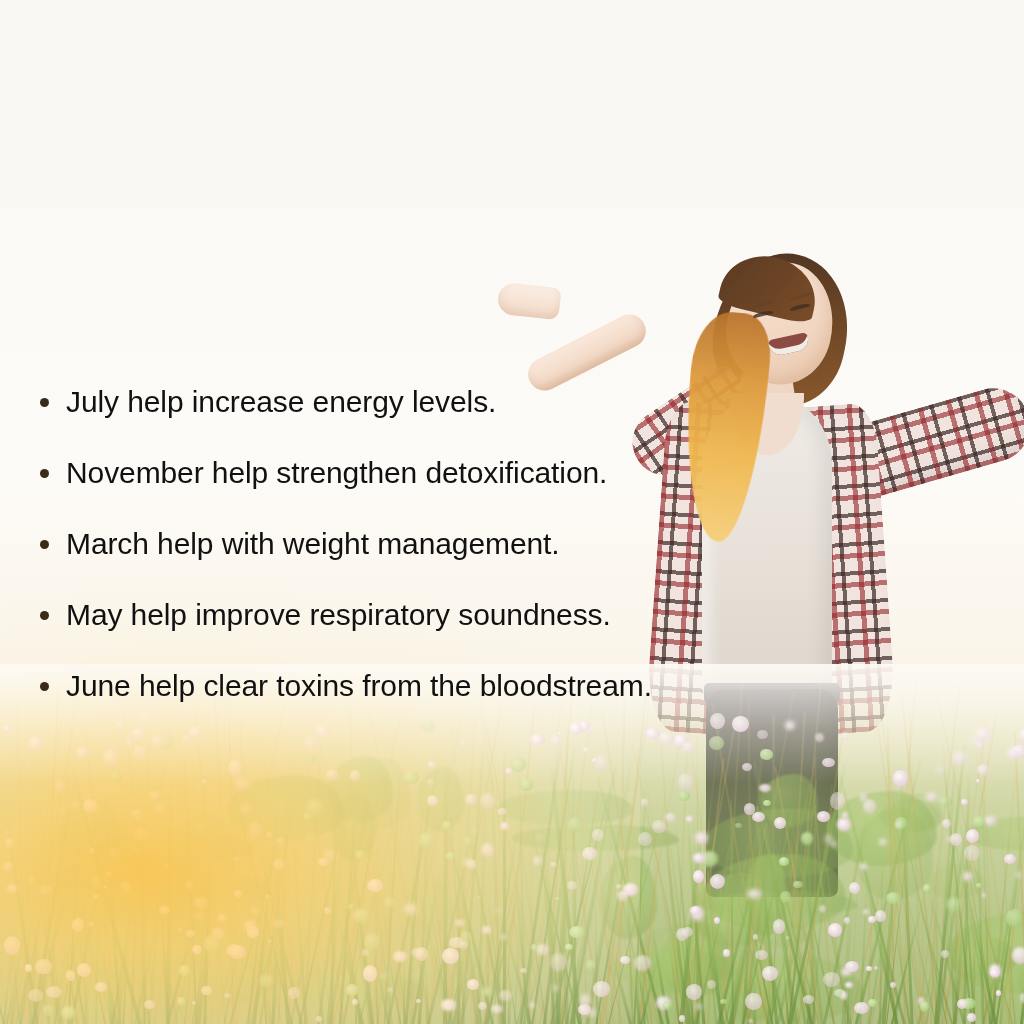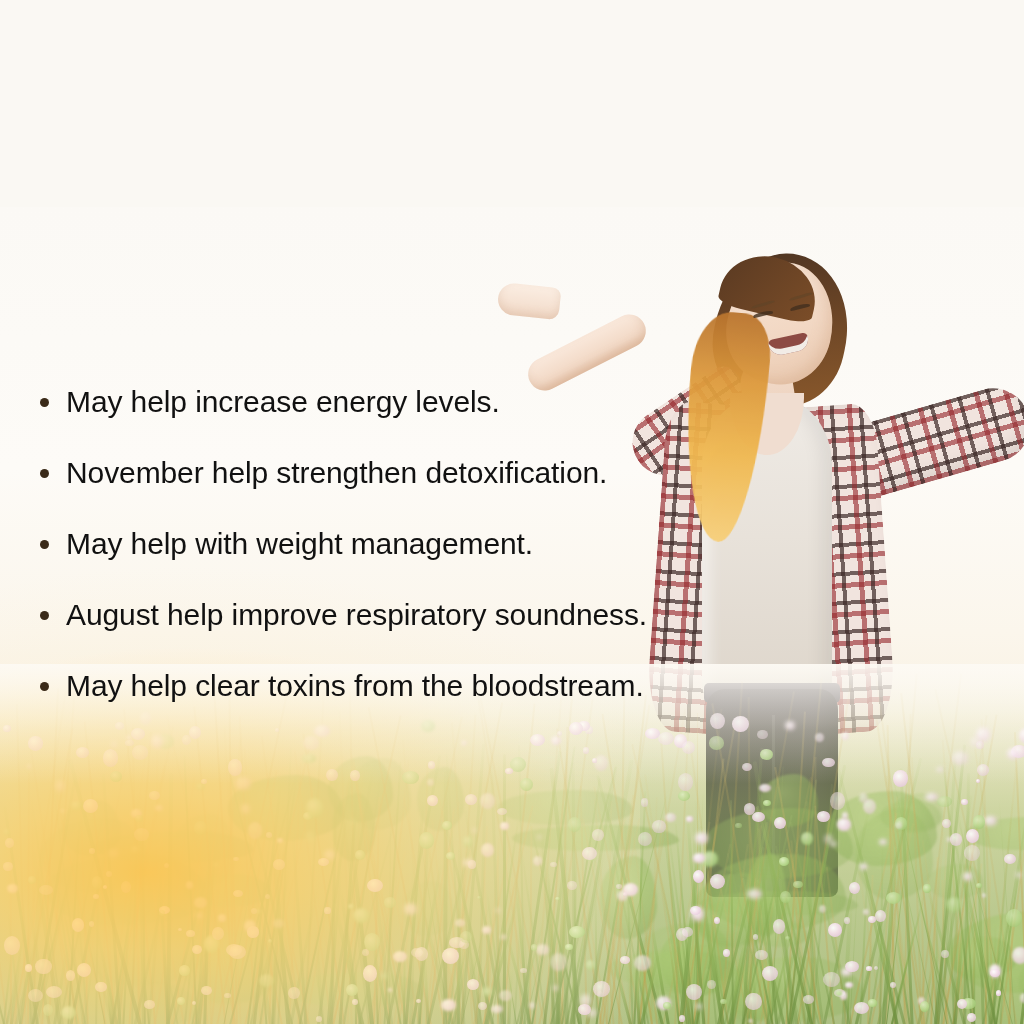--- a/index.html
+++ b/index.html
@@ -1300,33 +1300,33 @@
         </div>
       <div class="meadow-haze"></div>
       <div class="meadow-glow"></div>
     </div>
   </div>
 
 
   <div class="bullets" id="bullets">
       <div class="bullet-row">
         <span class="bullet-dot"></span>
-        <span class="bullet-text">May help increase energy levels.</span>
+        <span class="bullet-text">July help increase energy levels.</span>
       </div>
       <div class="bullet-row">
         <span class="bullet-dot"></span>
         <span class="bullet-text">November help strengthen detoxification.</span>
       </div>
       <div class="bullet-row">
         <span class="bullet-dot"></span>
-        <span class="bullet-text">May help with weight management.</span>
+        <span class="bullet-text">March help with weight management.</span>
       </div>
       <div class="bullet-row">
         <span class="bullet-dot"></span>
-        <span class="bullet-text">August help improve respiratory soundness.</span>
+        <span class="bullet-text">May help improve respiratory soundness.</span>
       </div>
       <div class="bullet-row">
         <span class="bullet-dot"></span>
-        <span class="bullet-text">May help clear toxins from the bloodstream.</span>
+        <span class="bullet-text">June help clear toxins from the bloodstream.</span>
       </div>
     </div>
 
 </div>
 
 </body></html>

